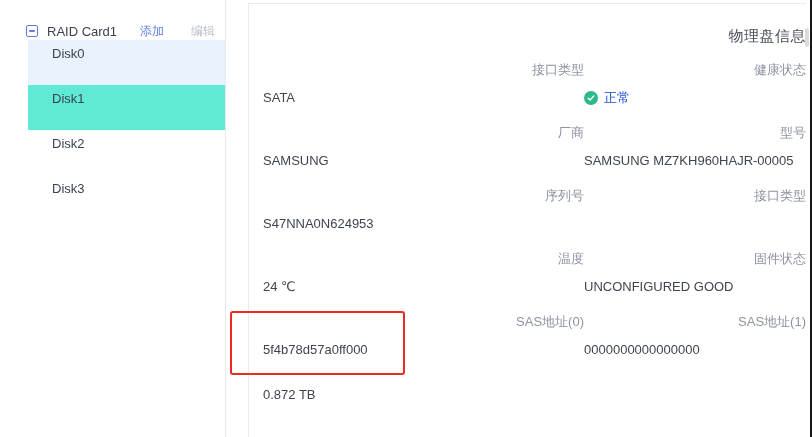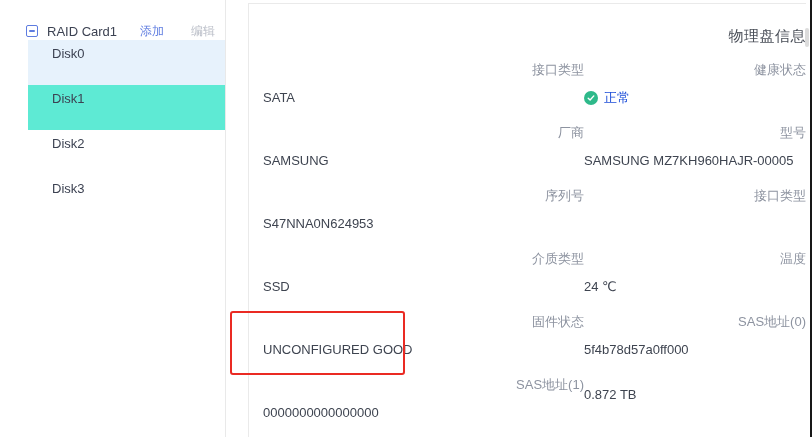--- a/index.html
+++ b/index.html
@@ -95,24 +95,20 @@
 
       <div class="field">
         <div class="field-label">序列号</div>
         <div class="field-value">S47NNA0N624953</div>
       </div>
 
       <div class="field">
         <div class="field-label">接口类型</div>
       </div>
 
-      <div class="field">
-        <div class="field-label">介质类型</div>
-        <div class="field-value">SSD</div>
-      </div>
 
       <div class="field">
         <div class="field-label">温度</div>
         <div class="field-value">24 ℃</div>
       </div>
 
       <div class="field">
         <div class="field-label">固件状态</div>
         <div class="field-value">UNCONFIGURED GOOD</div>
       </div>

